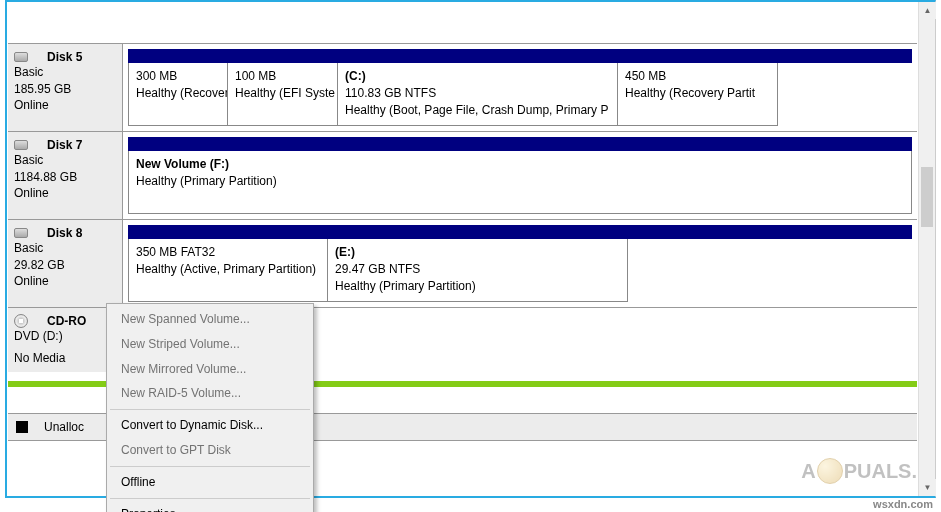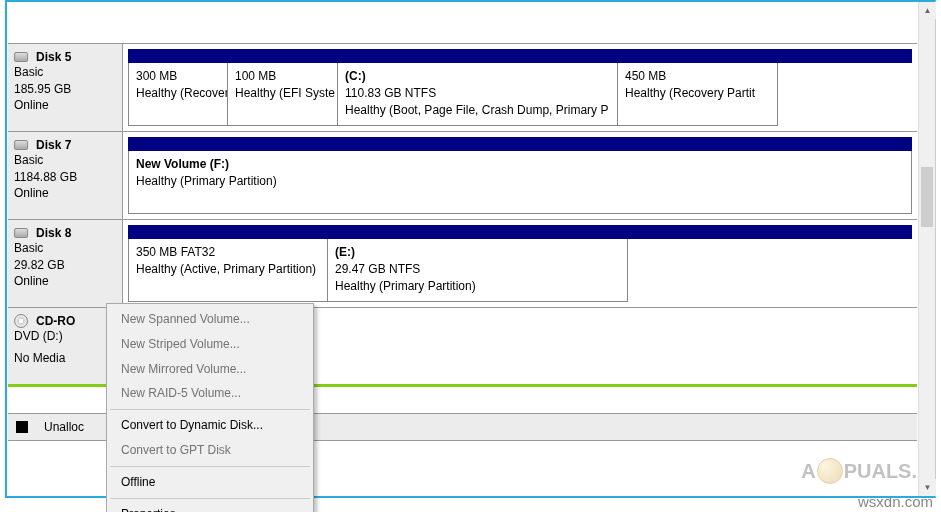--- a/index.html
+++ b/index.html
@@ -31,31 +31,31 @@
       bottom: 1px;
       overflow: hidden;
     }
     .top-spacer { height: 40px; background: #fff; }
     .disk-row {
       border-top: 1px solid #999;
       display: flex;
       min-height: 88px;
       background: #fff;
     }
-    .disk-row.last { border-bottom: 3px solid #84cc16; }
+    .disk-row.last { border-bottom: 6px solid #84cc16; flex-direction: column; }
     .disk-info {
       width: 115px;
       padding: 6px 8px 6px 6px;
       background: #ececec;
       border-right: 1px solid #999;
       display: flex;
       flex-direction: column;
       gap: 1px;
     }
-    .disk-title { display: flex; align-items: center; gap: 8px; }
+    .disk-title { display: flex; align-items: center; gap: 19px; }
     .disk-icon {
       width: 14px;
       height: 10px;
       background: linear-gradient(180deg,#ddd,#aaa);
       border: 1px solid #888;
       border-radius: 2px;
       display: inline-block;
       flex-shrink: 0;
     }
     .cd-icon {
@@ -184,22 +184,23 @@
       border-radius: 50%;
       background: radial-gradient(circle at 30% 30%, #f9e7b3, #d4a84b);
       border: 1px solid #b58a2f;
       display: inline-block;
       margin: 0 1px;
     }
     .credit {
       position: absolute;
       right: 8px;
       bottom: 2px;
-      font-size: 15px;
+      font-size: 11px;
       color: #888;
+      font-weight: bold;
     }
   </style>
 </head>
 <body>
 
 <div class="dm-container">
   <div class="content-area">
 
     <div class="top-spacer"></div>
 

